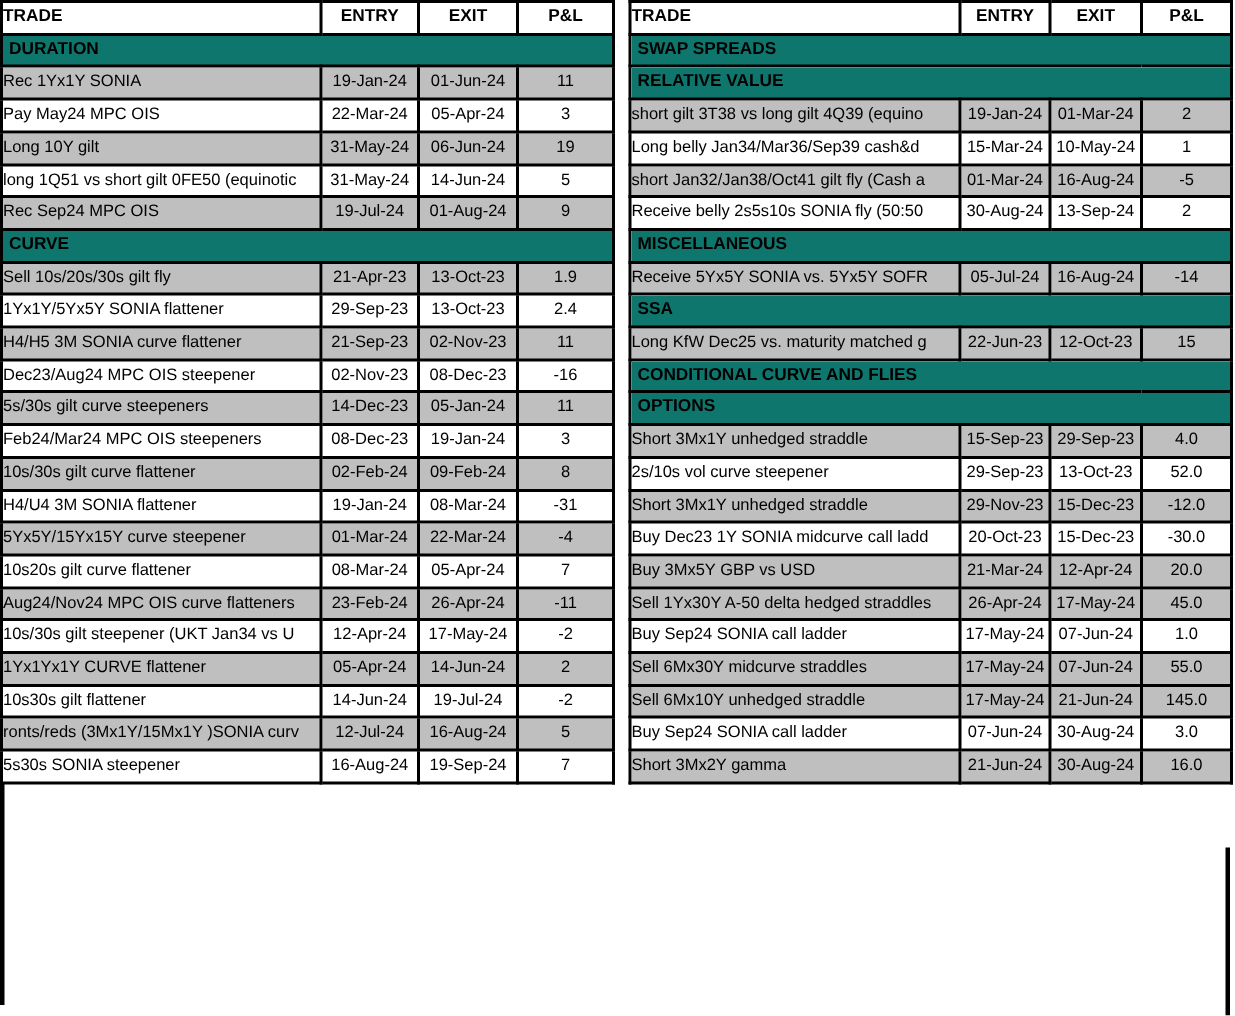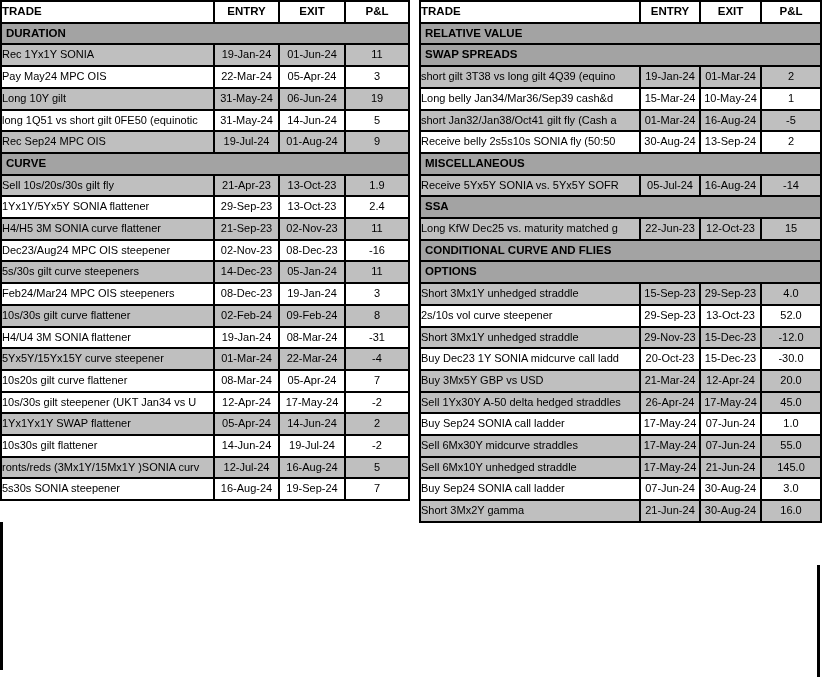--- a/index.html
+++ b/index.html
@@ -34,21 +34,21 @@
     font-size: 11.5px;
     font-weight: bold;
   }
   .c-trade { text-align: left; padding-left: 4px; padding-right: 1px; }
   .c-entry, .c-exit, .c-pnl { text-align: center; }
   .section-row td {
     font-weight: bold;
     font-size: 11.5px;
     text-align: left;
     padding-left: 4px;
-    background: #a3a3a3;
+    background: #0f766e;
   }
   .shaded td { background: #bfbfbf; }
   .edge-line {
     position: absolute;
     width: 3px;
     background: #000000;
   }
   .edge-left  { left: 0; }
   .edge-right { left: 817px; }
 </style>
@@ -162,28 +162,34 @@
           <td class="c-entry">01-Mar-24</td>
           <td class="c-exit">22-Mar-24</td>
           <td class="c-pnl">-4</td>
         </tr>
         <tr class="trade-row">
           <td class="c-trade">10s20s gilt curve flattener</td>
           <td class="c-entry">08-Mar-24</td>
           <td class="c-exit">05-Apr-24</td>
           <td class="c-pnl">7</td>
         </tr>
+        <tr class="trade-row shaded">
+          <td class="c-trade">Aug24/Nov24 MPC OIS curve flatteners</td>
+          <td class="c-entry">23-Feb-24</td>
+          <td class="c-exit">26-Apr-24</td>
+          <td class="c-pnl">-11</td>
+        </tr>
         <tr class="trade-row">
           <td class="c-trade">10s/30s gilt steepener (UKT Jan34 vs U</td>
           <td class="c-entry">12-Apr-24</td>
           <td class="c-exit">17-May-24</td>
           <td class="c-pnl">-2</td>
         </tr>
         <tr class="trade-row shaded">
-          <td class="c-trade">1Yx1Yx1Y SWAP flattener</td>
+          <td class="c-trade">1Yx1Yx1Y CURVE flattener</td>
           <td class="c-entry">05-Apr-24</td>
           <td class="c-exit">14-Jun-24</td>
           <td class="c-pnl">2</td>
         </tr>
         <tr class="trade-row">
           <td class="c-trade">10s30s gilt flattener</td>
           <td class="c-entry">14-Jun-24</td>
           <td class="c-exit">19-Jul-24</td>
           <td class="c-pnl">-2</td>
         </tr>
@@ -212,24 +218,24 @@
     <thead>
       <tr>
         <th class="c-trade">TRADE</th>
         <th class="c-entry">ENTRY</th>
         <th class="c-exit">EXIT</th>
         <th class="c-pnl">P&amp;L</th>
       </tr>
     </thead>
     <tbody>
         <tr class="section-row">
+          <td colspan="4">SWAP SPREADS</td>
+        </tr>
+        <tr class="section-row">
           <td colspan="4">RELATIVE VALUE</td>
-        </tr>
-        <tr class="section-row">
-          <td colspan="4">SWAP SPREADS</td>
         </tr>
         <tr class="trade-row shaded">
           <td class="c-trade">short gilt 3T38 vs long gilt 4Q39 (equino</td>
           <td class="c-entry">19-Jan-24</td>
           <td class="c-exit">01-Mar-24</td>
           <td class="c-pnl">2</td>
         </tr>
         <tr class="trade-row">
           <td class="c-trade">Long belly Jan34/Mar36/Sep39 cash&amp;d</td>
           <td class="c-entry">15-Mar-24</td>

